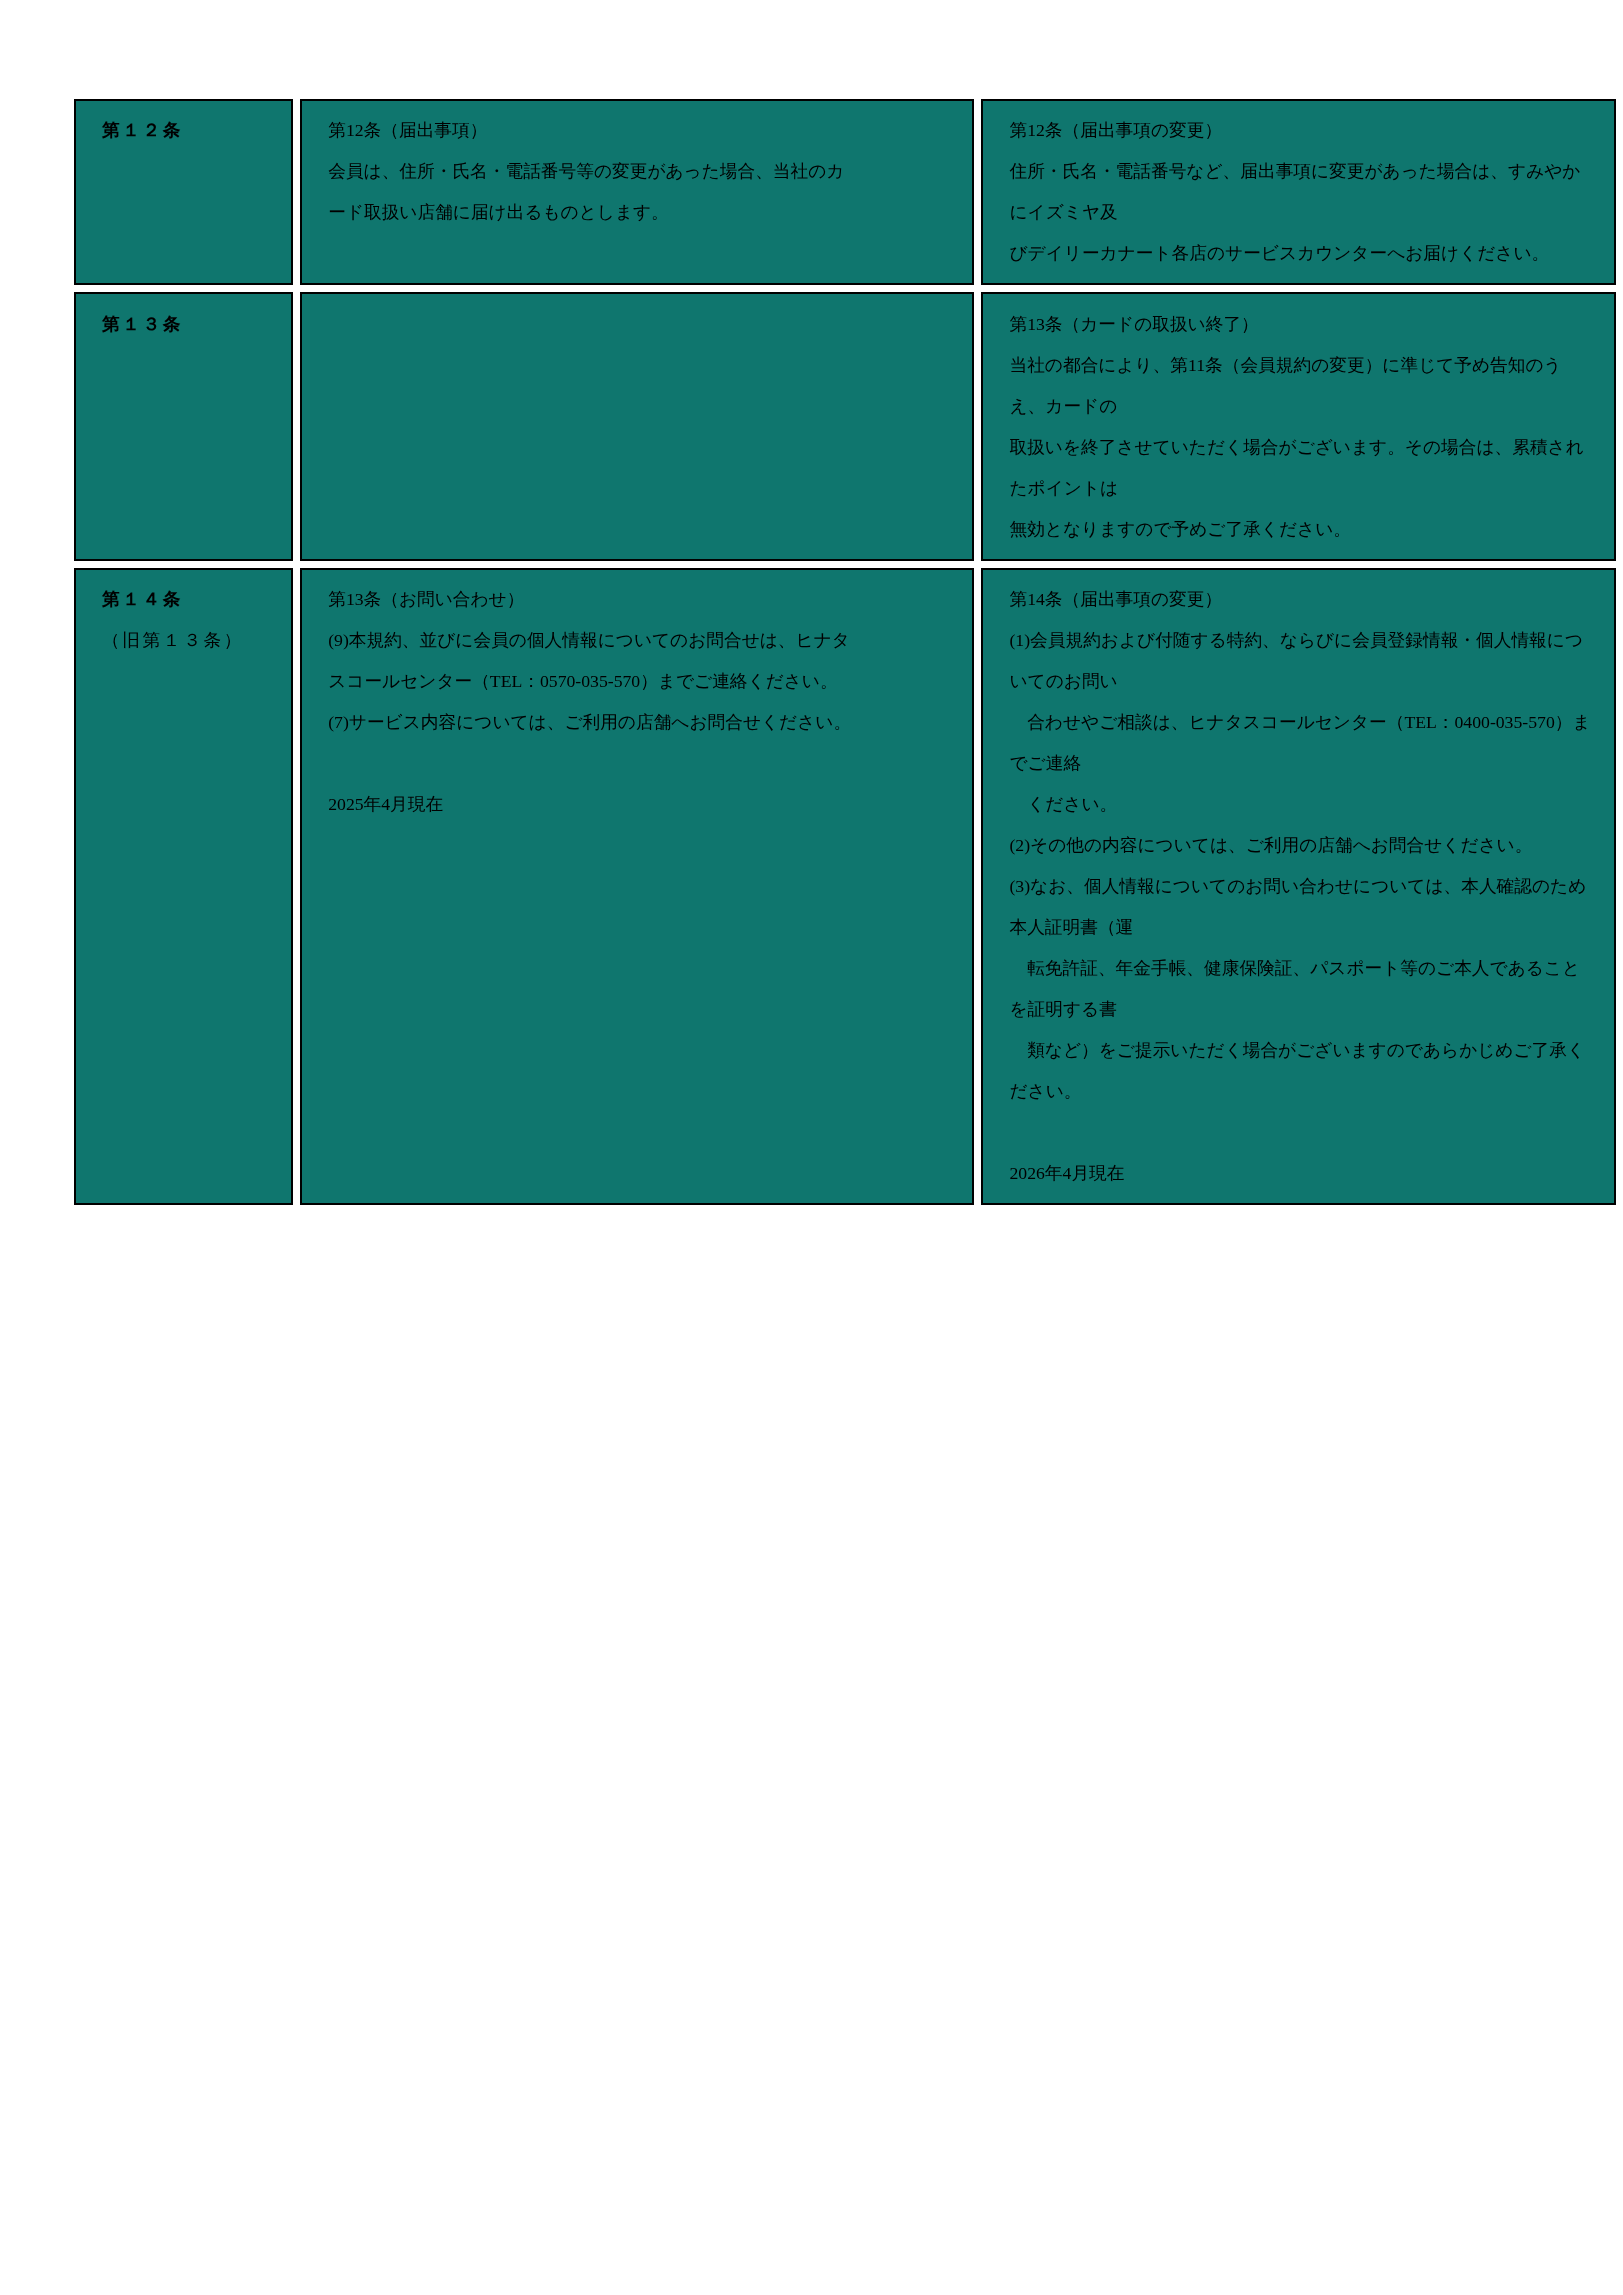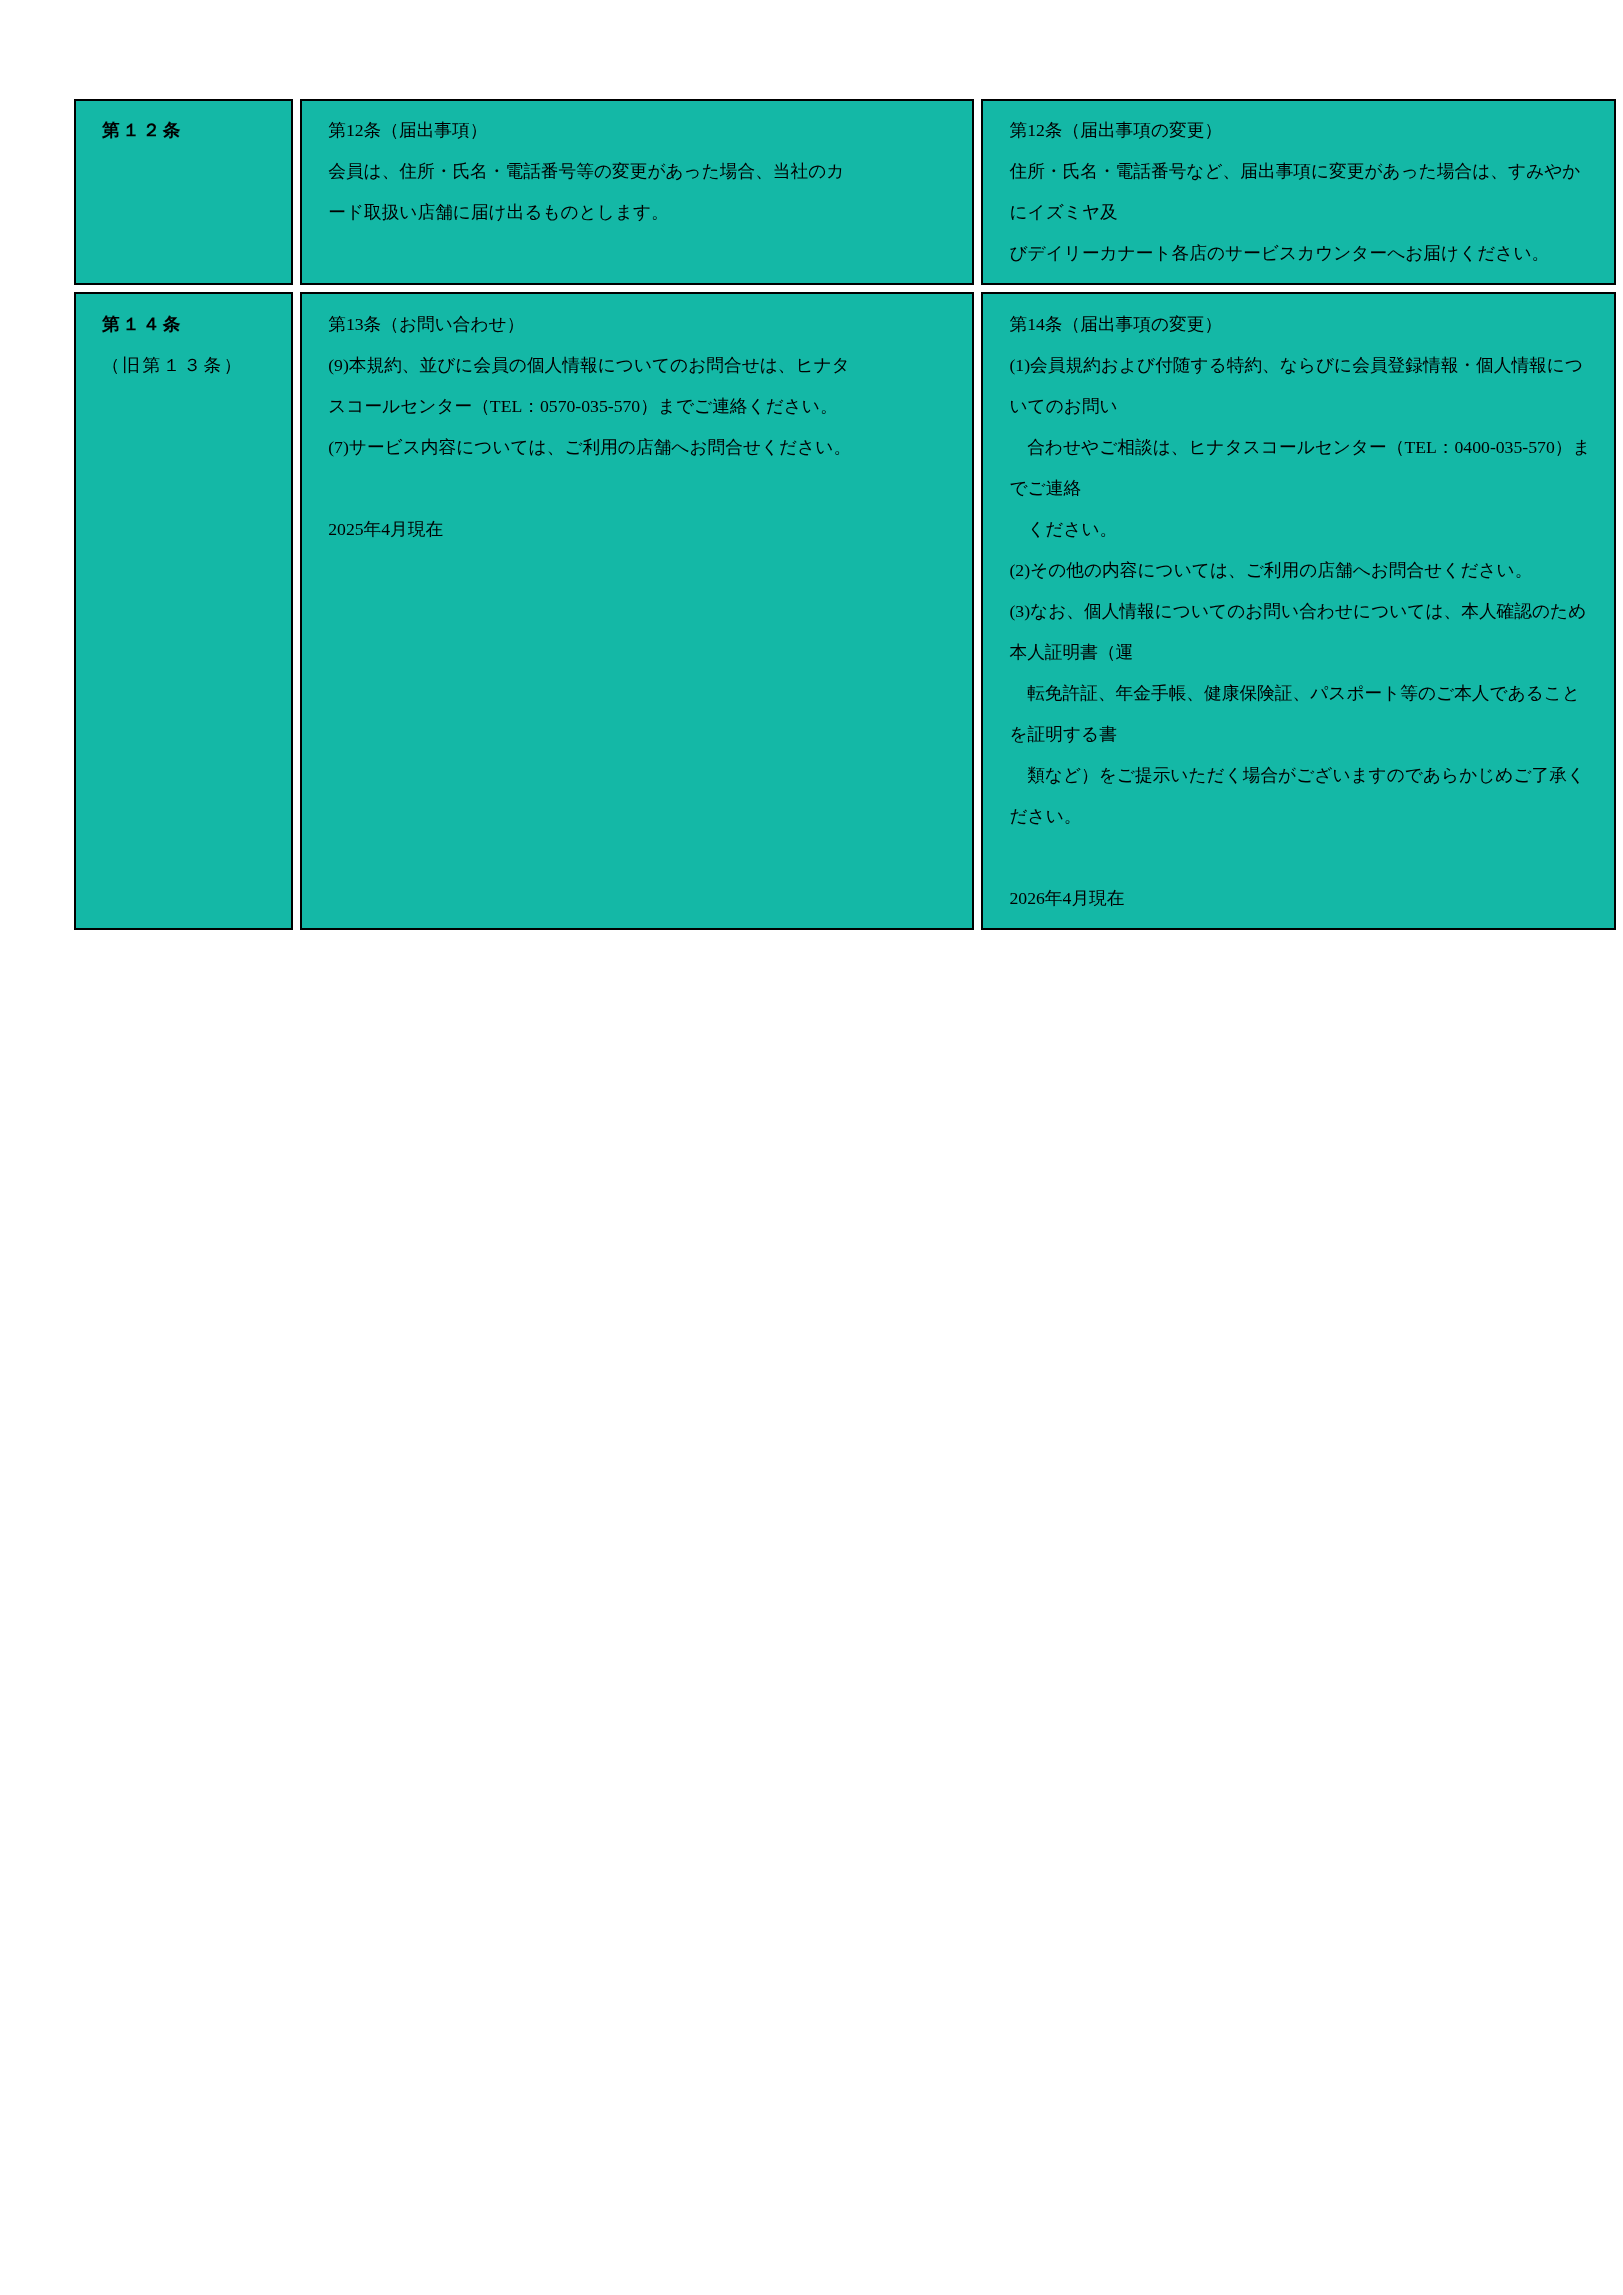--- a/index.html
+++ b/index.html
@@ -21,21 +21,21 @@
     border-collapse: separate;
     border-spacing: 7.2px;
   }
   table.doc-table td {
     border: 2.6px solid #000000;
     vertical-align: top;
     box-sizing: border-box;
     padding: 9.2px 22px 9.2px 26px;
     font-size: 17.7px;
     line-height: 41px;
-    background: #14b8a6;
+    background: #0f766e;
   }
   td .line {
     white-space: pre-wrap;
     min-height: 41px;
   }
   .col-label { width: 223px; }
   .col-old   { width: 691px; }
   .col-new   { width: 650px; }
   .row-1 td { height: 164px; }
   .row-2 td { height: 203px; }
@@ -63,20 +63,32 @@
           <div class="line">第12条（届出事項）</div>
           <div class="line">会員は、住所・氏名・電話番号等の変更があった場合、当社のカ</div>
           <div class="line">ード取扱い店舗に届け出るものとします。</div>
         </td>
       <td class="col-new">
           <div class="line">第12条（届出事項の変更）</div>
           <div class="line">住所・氏名・電話番号など、届出事項に変更があった場合は、すみやかにイズミヤ及</div>
           <div class="line">びデイリーカナート各店のサービスカウンターへお届けください。</div>
         </td>
     </tr>
+    <tr class="row-2">
+      <td class="col-label label-cell">
+          <div class="line">第１３条</div>
+        </td>
+      <td class="col-old"></td>
+      <td class="col-new">
+          <div class="line">第13条（カードの取扱い終了）</div>
+          <div class="line">当社の都合により、第11条（会員規約の変更）に準じて予め告知のうえ、カードの</div>
+          <div class="line">取扱いを終了させていただく場合がございます。その場合は、累積されたポイントは</div>
+          <div class="line">無効となりますので予めご了承ください。</div>
+        </td>
+    </tr>
     <tr class="row-3">
       <td class="col-label label-cell">
           <div class="line">第１４条</div>
           <div class="line">（旧第１３条）</div>
         </td>
       <td class="col-old">
           <div class="line">第13条（お問い合わせ）</div>
           <div class="line">(9)本規約、並びに会員の個人情報についてのお問合せは、ヒナタ</div>
           <div class="line">スコールセンター（TEL：0570-035-570）までご連絡ください。</div>
           <div class="line">(7)サービス内容については、ご利用の店舗へお問合せください。</div>

